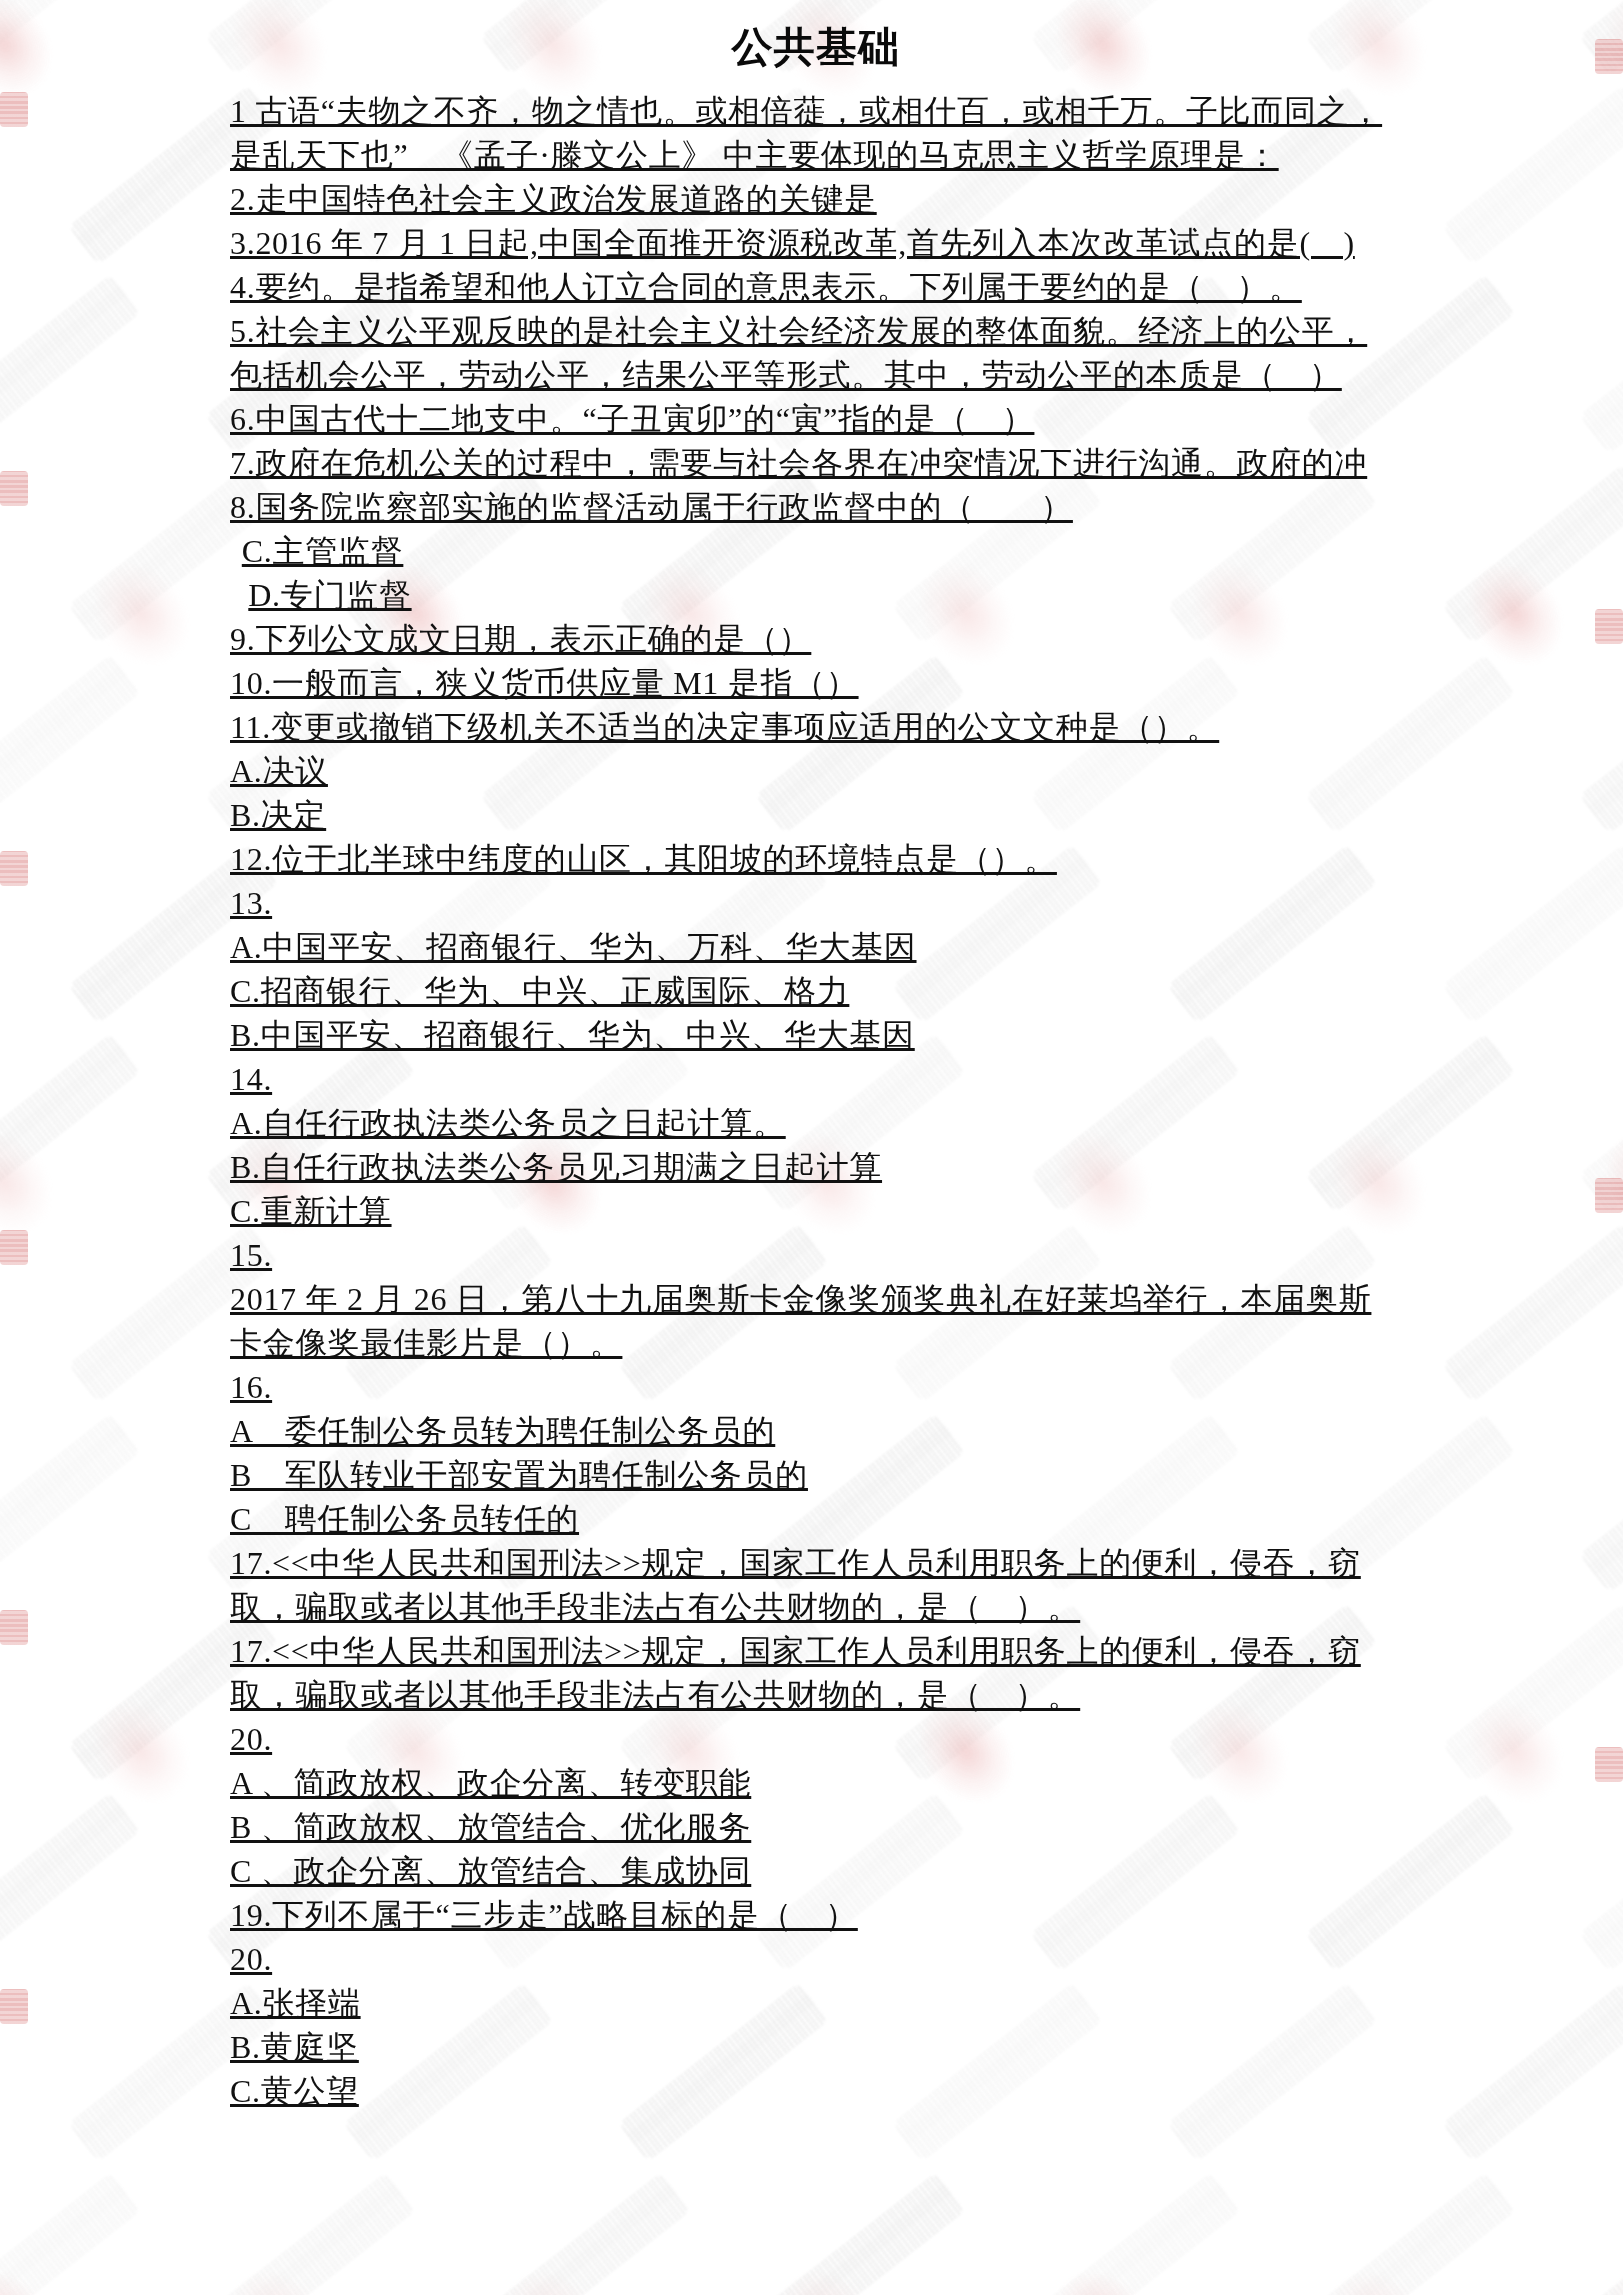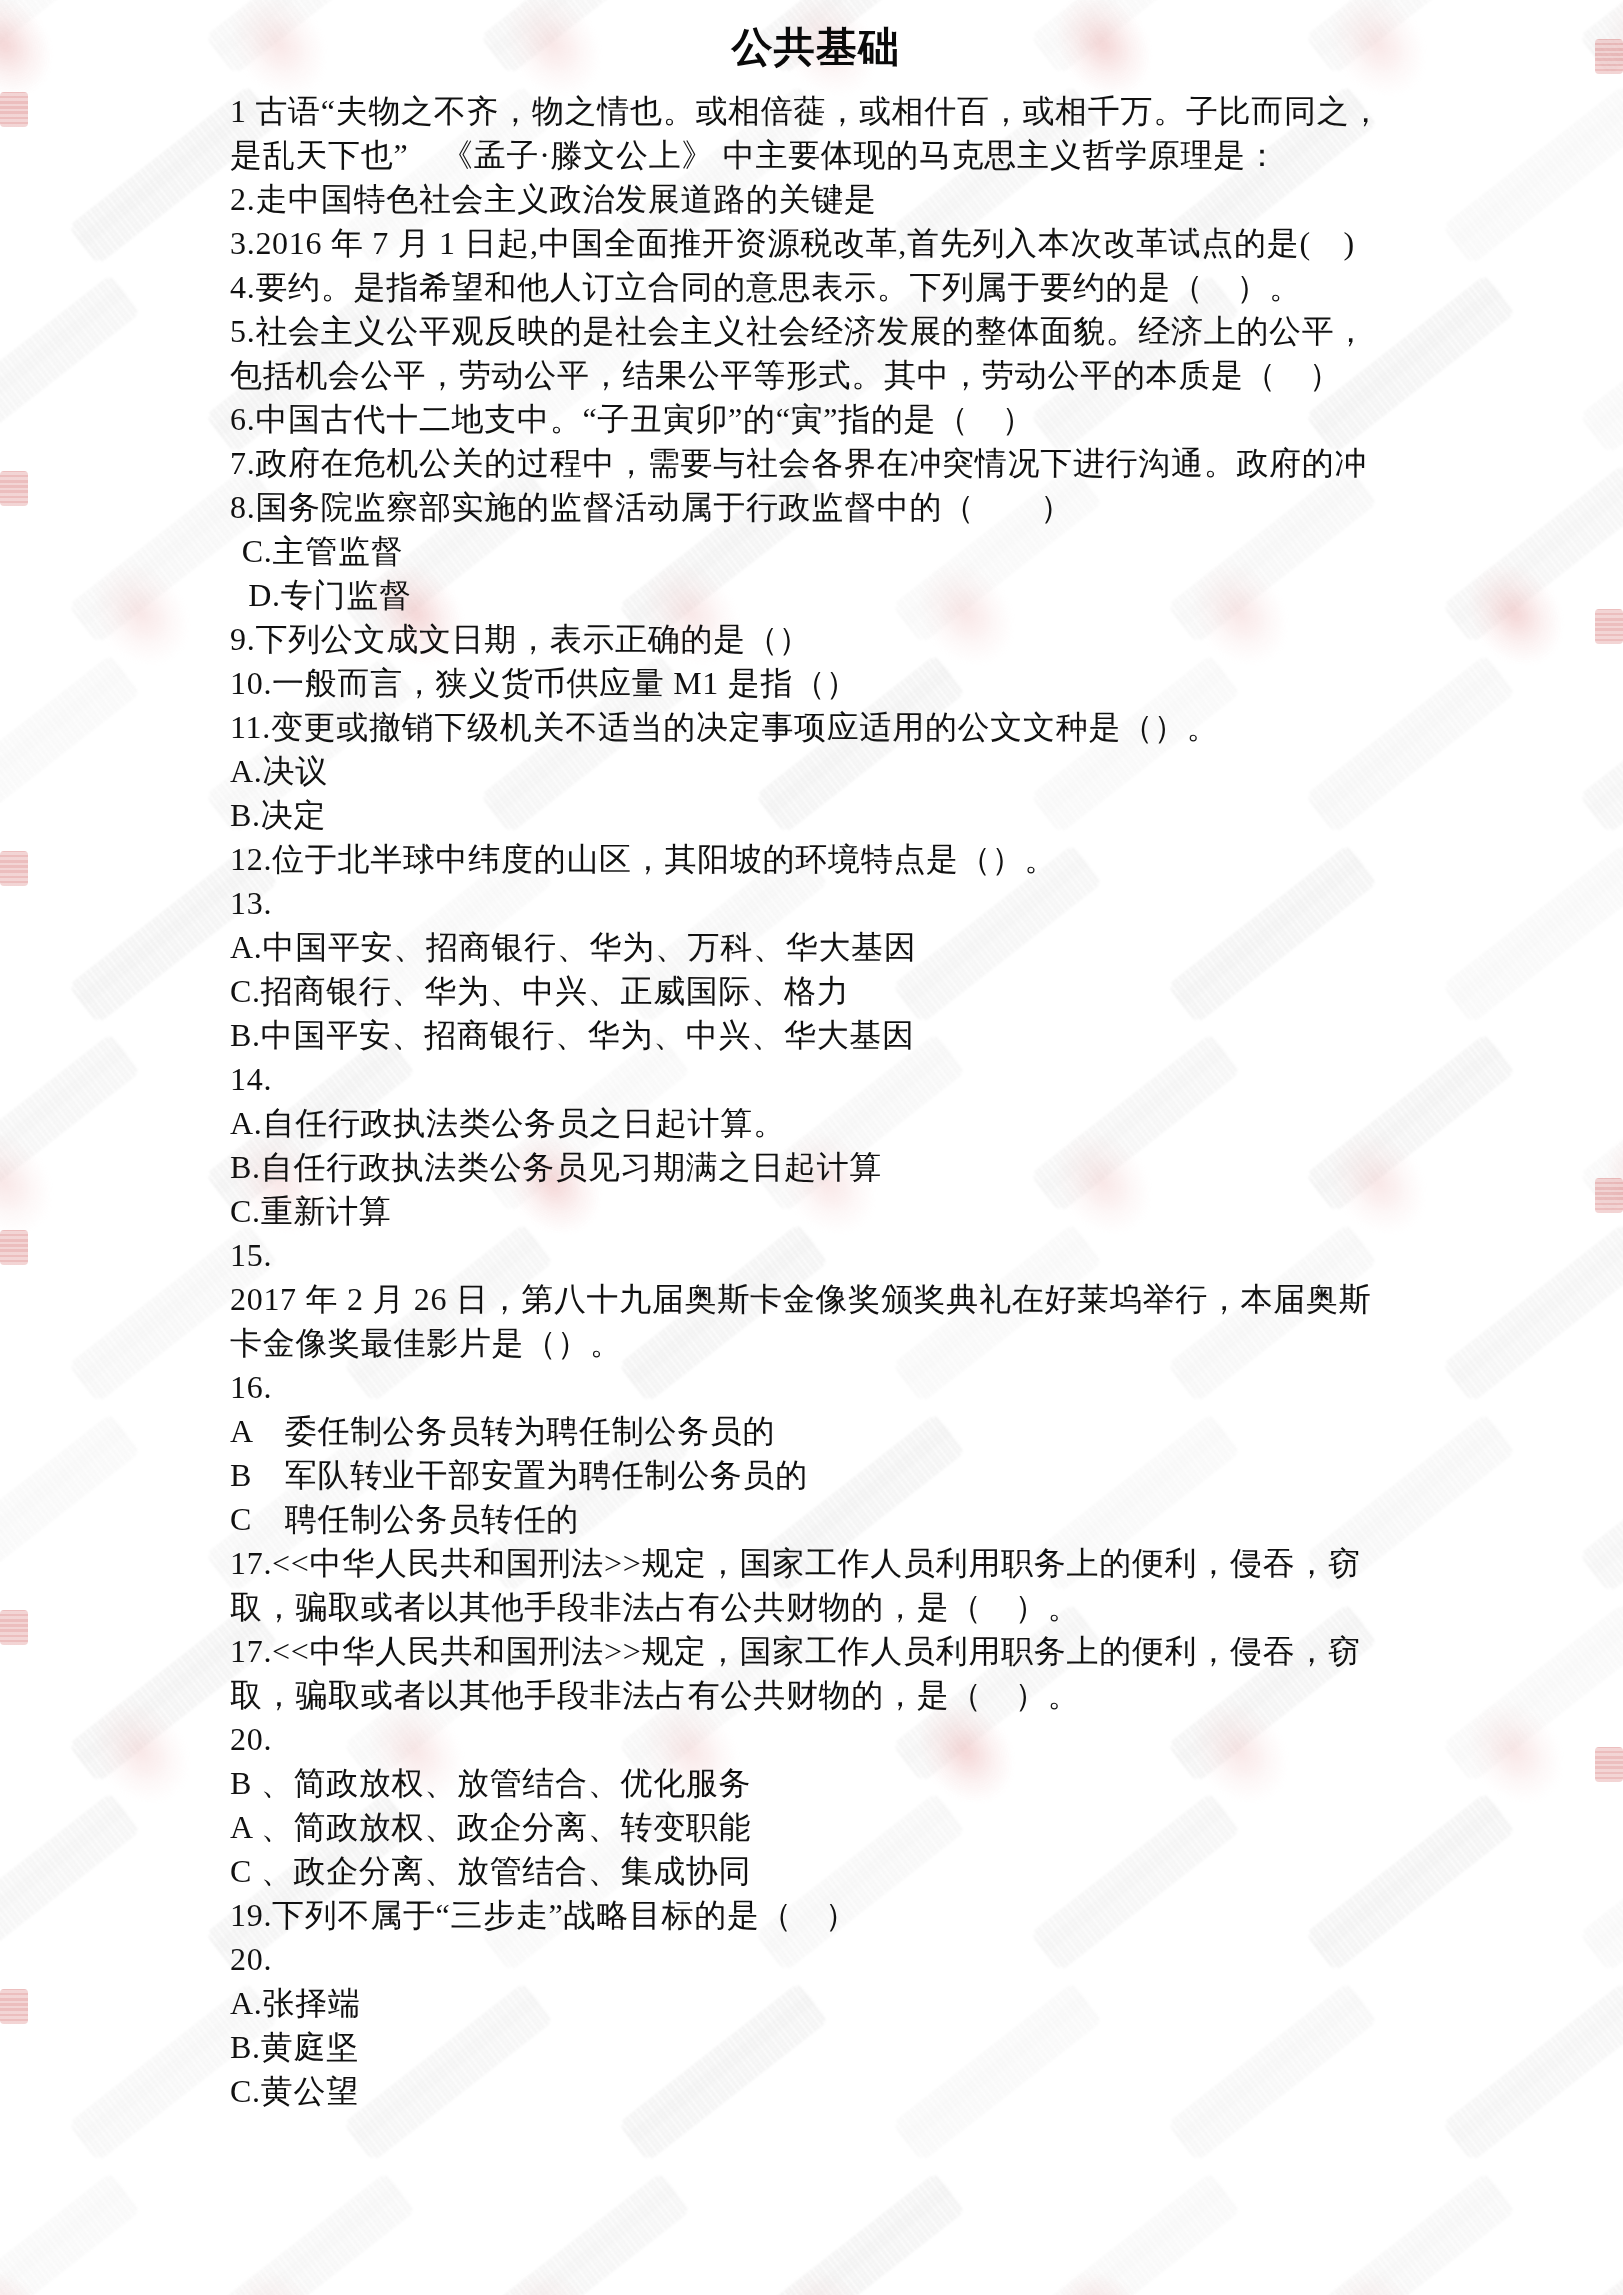--- a/index.html
+++ b/index.html
@@ -71,20 +71,21 @@
     font-size: 41px;
     line-height: 46px;
     letter-spacing: 1.3px;
     color: #0a0a0a;
   }
   .line {
     font-size: 32px;
     line-height: 44px;
     letter-spacing: 0.7px;
     white-space: pre-wrap;
+    text-decoration: underline;
   }
   .indent-1 { padding-left: 11.8px; }
   .indent-2 { padding-left: 18.3px; }
 </style>
 </head>
 <body>
 
 <div class="watermark-layer">
     <div class="wm-streak" style="left: -79px; top: -39px; opacity: 0.3;"></div>
     <div class="wm-seal strong" style="left: -39px; top: -10.5px;"></div>
@@ -250,22 +251,22 @@
       <div class="line">卡金像奖最佳影片是（）。</div>
       <div class="line">16.</div>
       <div class="line">A　委任制公务员转为聘任制公务员的</div>
       <div class="line">B　军队转业干部安置为聘任制公务员的</div>
       <div class="line">C　聘任制公务员转任的</div>
       <div class="line">17.&lt;&lt;中华人民共和国刑法&gt;&gt;规定，国家工作人员利用职务上的便利，侵吞，窃</div>
       <div class="line">取，骗取或者以其他手段非法占有公共财物的，是（　）。</div>
       <div class="line">17.&lt;&lt;中华人民共和国刑法&gt;&gt;规定，国家工作人员利用职务上的便利，侵吞，窃</div>
       <div class="line">取，骗取或者以其他手段非法占有公共财物的，是（　）。</div>
       <div class="line">20.</div>
+      <div class="line">A 、简政放权、政企分离、转变职能</div>
       <div class="line">B 、简政放权、放管结合、优化服务</div>
-      <div class="line">A 、简政放权、政企分离、转变职能</div>
       <div class="line">C 、政企分离、放管结合、集成协同</div>
       <div class="line">19.下列不属于“三步走”战略目标的是（　）</div>
       <div class="line">20.</div>
       <div class="line">A.张择端</div>
       <div class="line">B.黄庭坚</div>
       <div class="line">C.黄公望</div>
     </div>
 </div>
 
 

